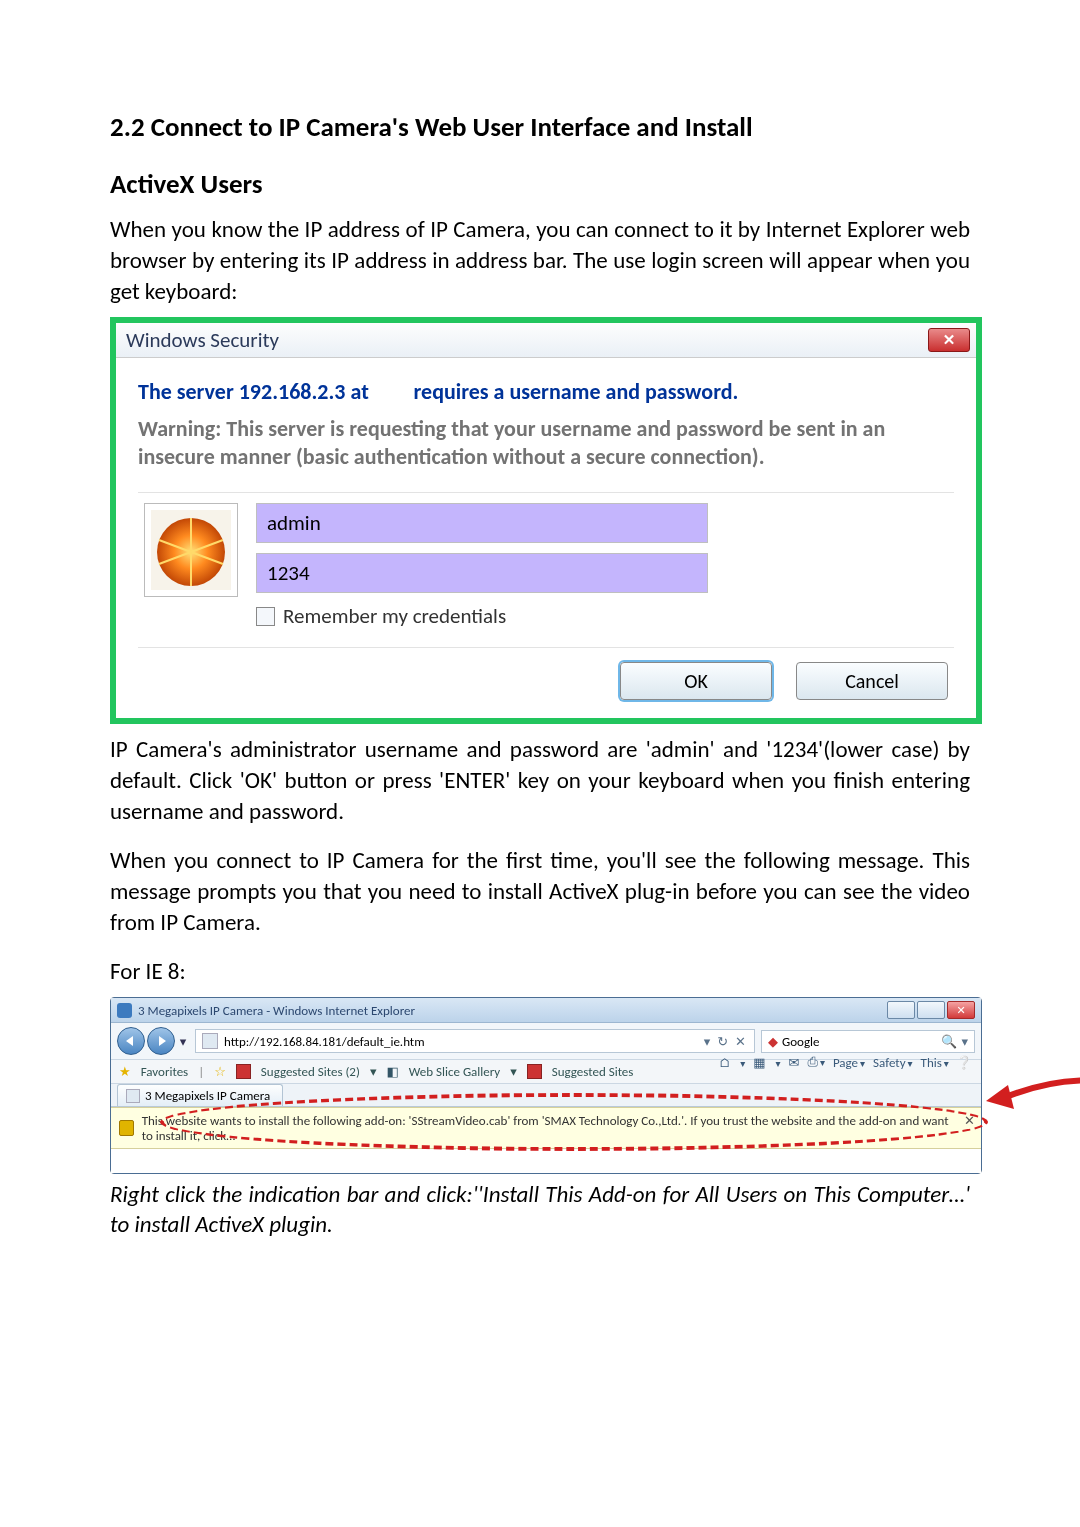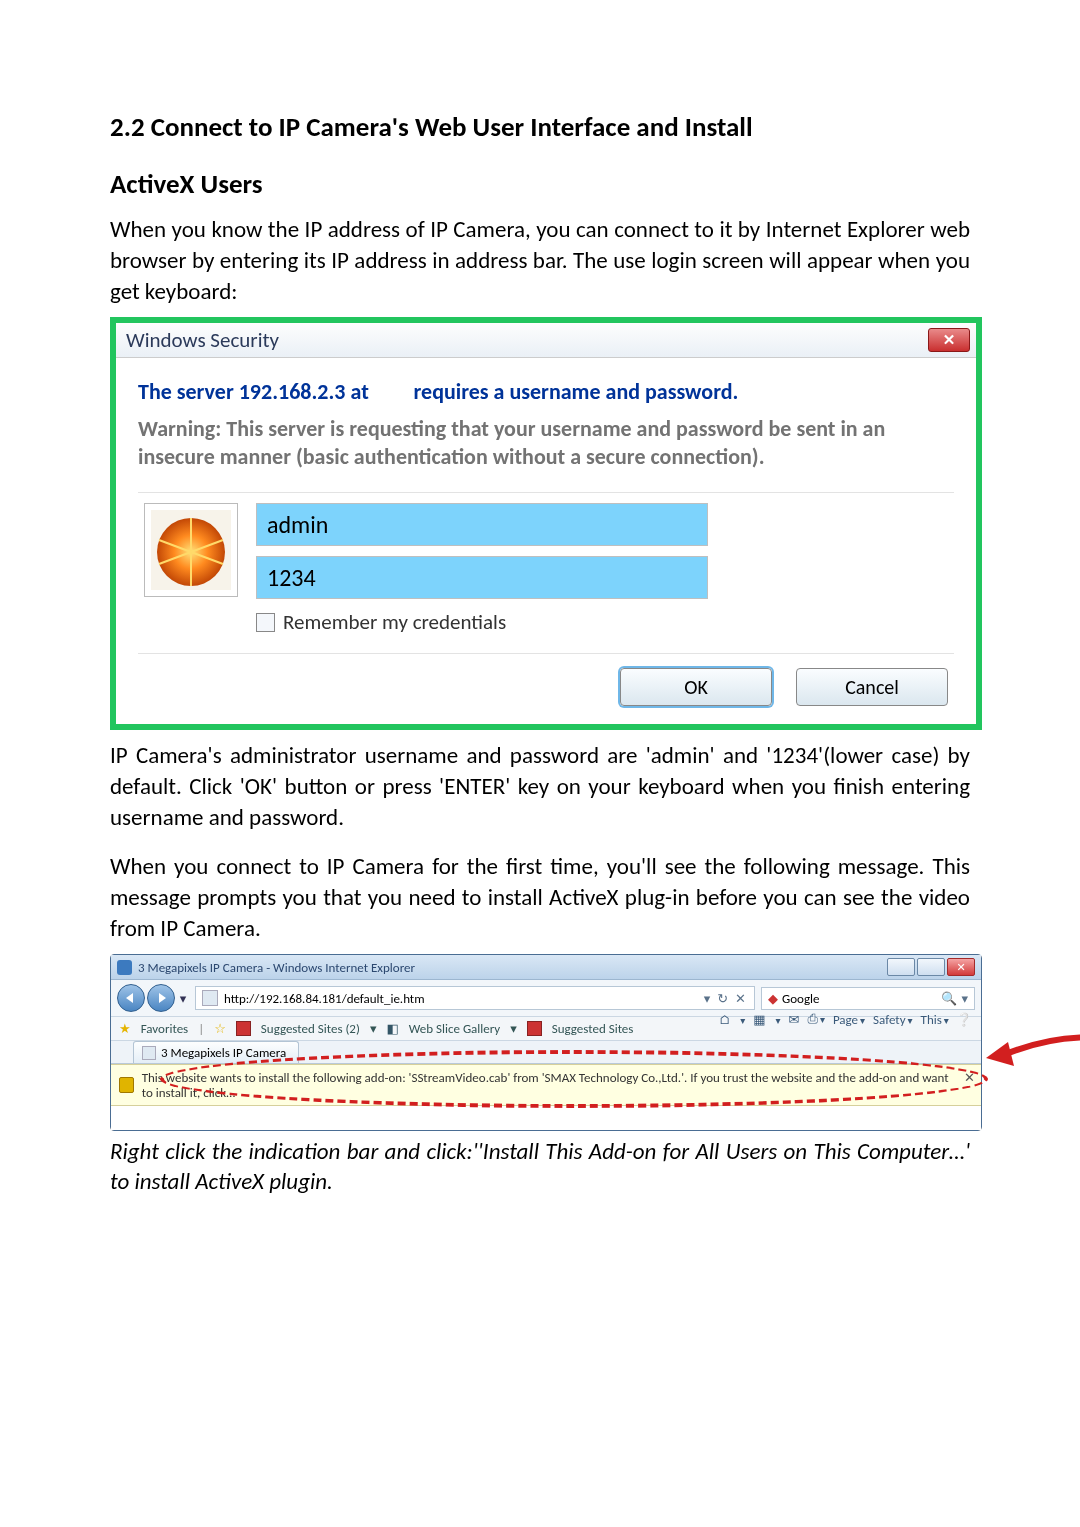--- a/index.html
+++ b/index.html
@@ -84,23 +84,23 @@
     border: 1px solid #bbb;
     display: flex; align-items: center; justify-content: center;
     background:#fff;
   }
   .avatar-frame svg { width: 80px; height: 80px; }
   .cred-fields { flex: 1; }
   .cred-input {
     width: 430px;
     border: 1px solid #bfbfbf;
     padding: 6px 10px;
-    font-size: 24px;
+    font-size: 21px;
     margin-bottom: 10px;
-    background:#7dd3fc;
+    background:#c4b5fd;
   }
   .remember-row {
     display: flex; align-items: center; gap: 8px;
     font-size: 21px; color: #333;
   }
   .remember-row .cb {
     width: 17px; height: 17px; border:1px solid #888; background:#f4f7fb;
   }
   .dlg-btnrow {
     display: flex; justify-content: flex-end; gap: 24px;
@@ -163,21 +163,21 @@
     display:flex; align-items:center; gap:10px;
     padding:4px 8px;
     background:#f3f6f9;
     border-bottom:1px solid #cbd7e3;
     color:#355;
   }
   .ie8-favrow .star{color:#e5b400;}
   .ie8-favrow .redblk{display:inline-block;width:13px;height:13px;background:#c33;border:1px solid #822;vertical-align:middle;}
   .ie8-tabrow {
     display:flex; align-items:flex-end; gap:0;
-    padding:0 22px;
+    padding:0 6px;
     background:#eef3f8;
     border-bottom:1px solid #b9c9d8;
   }
   .ie8-tab {
     border:1px solid #b3c4d4; border-bottom:none;
     padding:3px 12px 3px 8px; background:linear-gradient(#fdfefe,#e4eef7);
     border-radius:3px 3px 0 0;
     display:flex; align-items:center; gap:5px;
   }
   .ie8-cmdrow {
@@ -291,20 +291,21 @@
         <div class="dlg-btn ok">OK</div>
         <div class="dlg-btn">Cancel</div>
       </div>
     </div>
   </div>
 
   <p class="body-text">IP Camera's administrator username and password are 'admin' and '1234'(lower case) by default. Click 'OK' button or press 'ENTER' key on your keyboard when you finish entering username and password.</p>
 
   <p class="body-text" style="margin-top:18px;">When you connect to IP Camera for the first time, you'll see the following message. This message prompts you that you need to install ActiveX plug-in before you can see the video from IP Camera.</p>
 
+  <p class="body-text" style="margin-top:18px;">For IE 8:</p>
 
   <div class="callout-wrap">
     <div class="ie8-window">
       <div class="ie8-titlebar">
         <div class="ie8-title">
           <span class="icon"></span>
           <span>3 Megapixels IP Camera - Windows Internet Explorer</span>
         </div>
         <div class="ie8-winbtns">
           <span></span>

